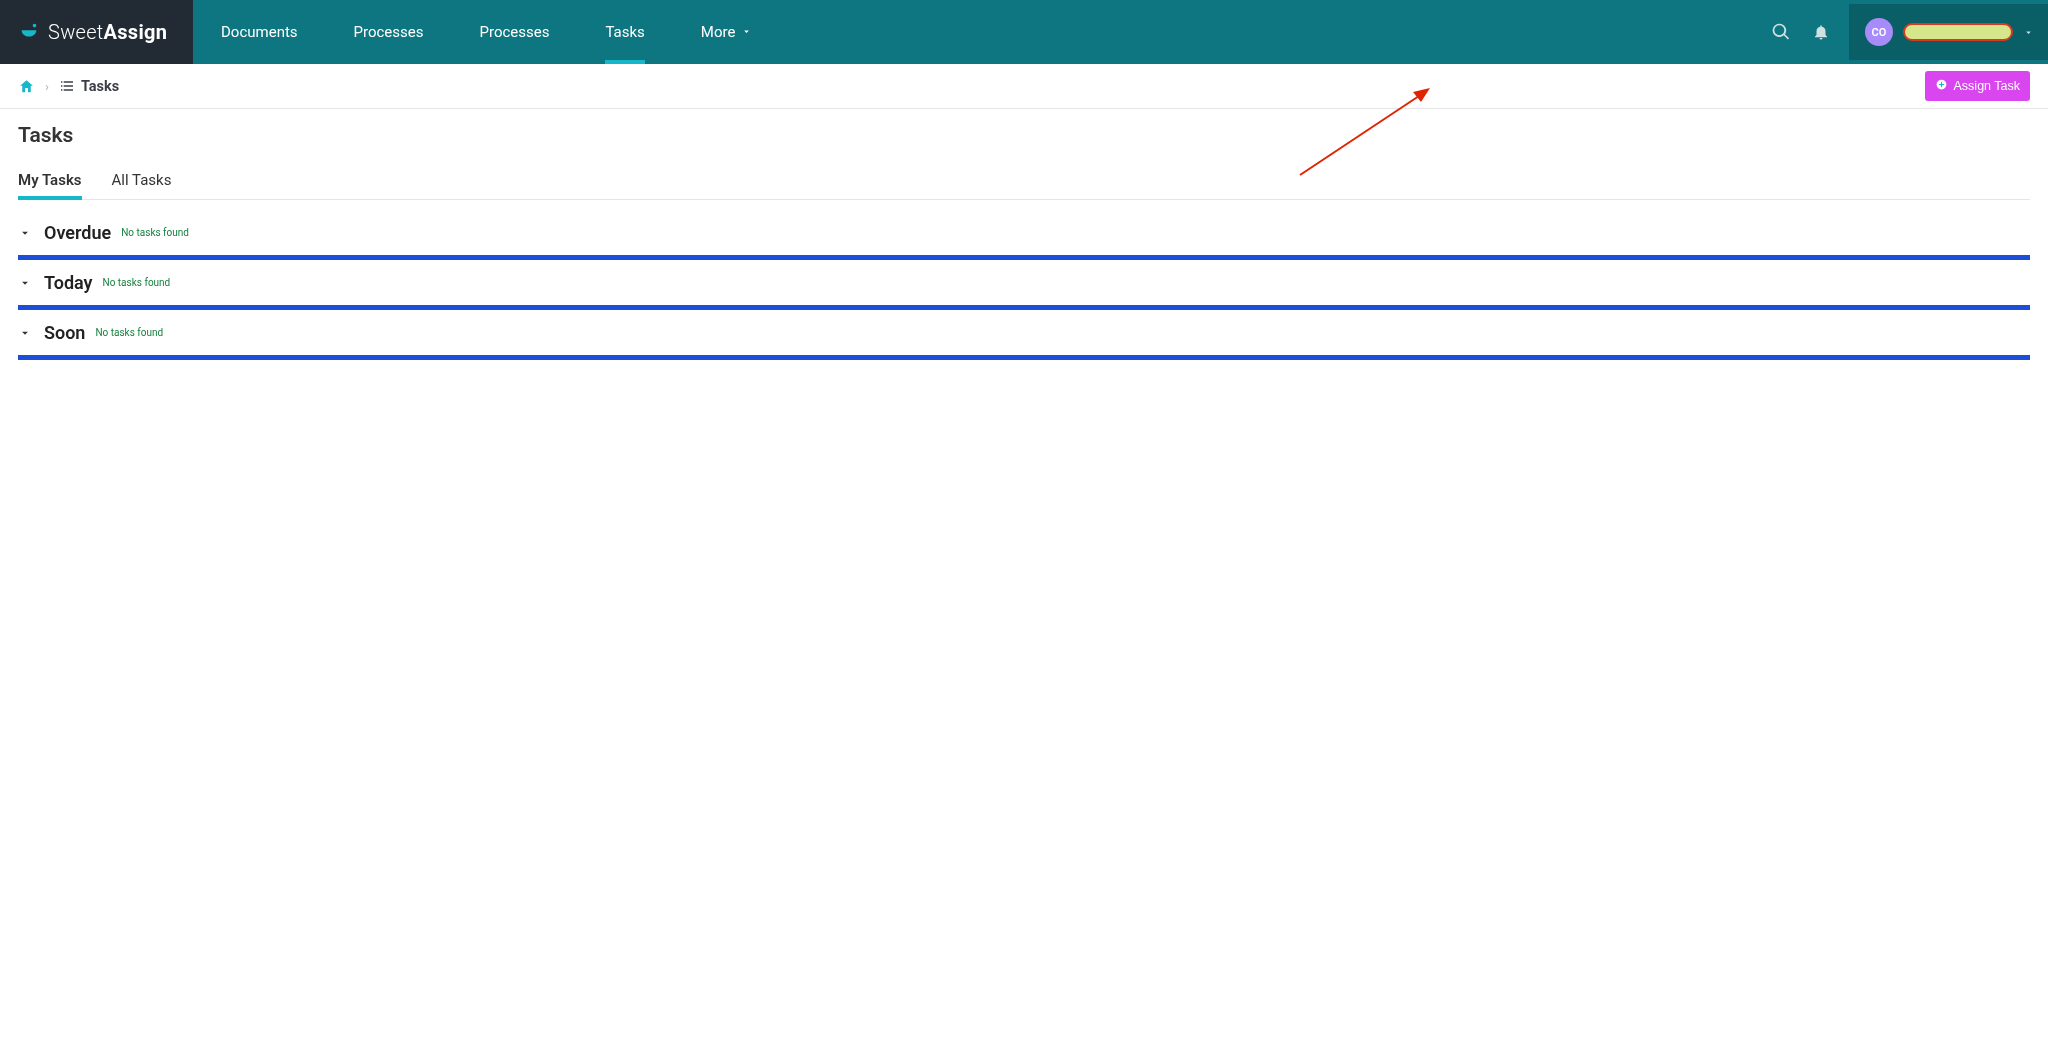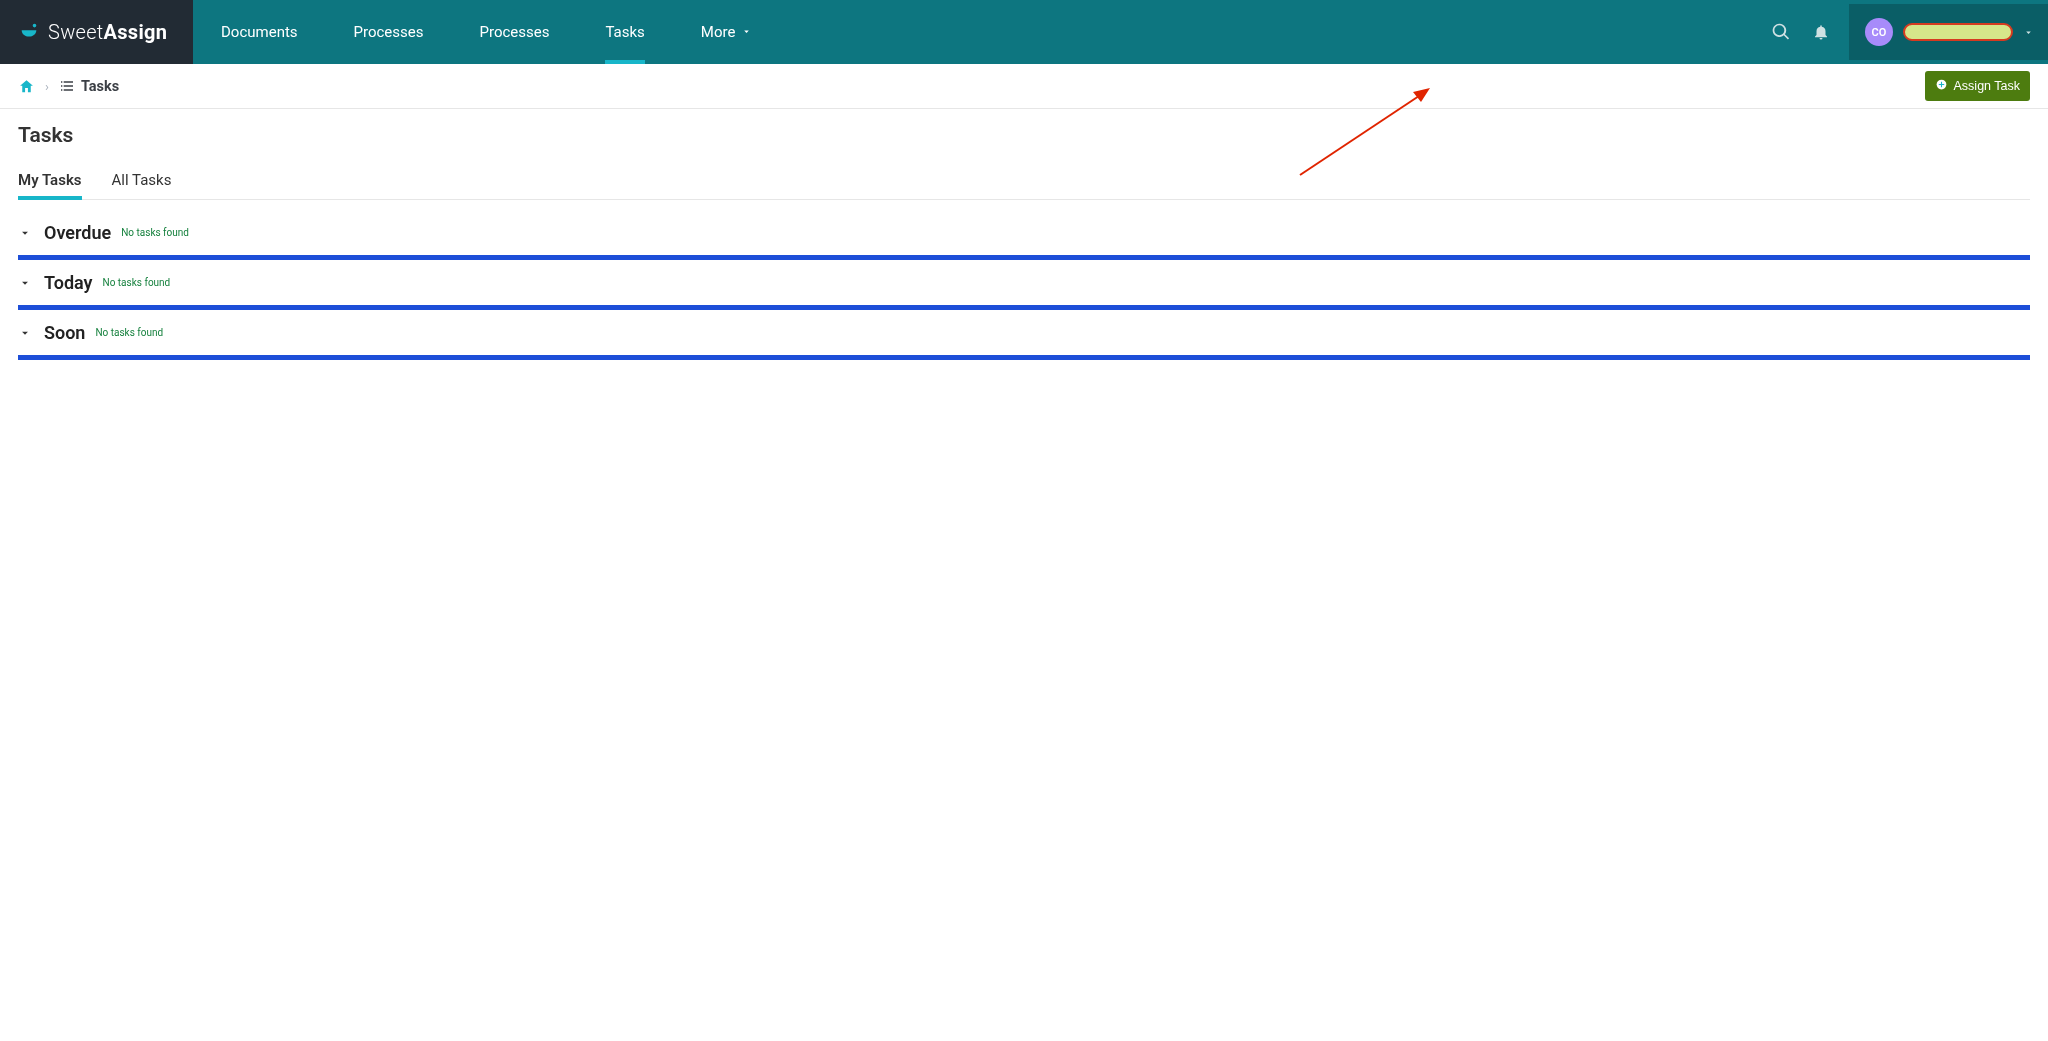--- a/index.html
+++ b/index.html
@@ -111,21 +111,21 @@
       height:45px;
       border-bottom:1px solid #e6e6e6;
     }
     .crumbs .home-link{ color:#18b6c9; display:flex; align-items:center;}
     .crumbs .sep{ color:#aab2bd; margin:0 10px; font-size:13px;}
     .crumbs .tasks-icon{ color:#3b3f45; display:flex; align-items:center;}
     .crumbs .crumb-current{ color:#3b3f45; font-weight:700; font-size:14.5px; margin-left:6px;}
 
     .assign-btn{
       margin-left:auto;
-      background:#4d7c0f;
+      background:#d946ef;
       color:#fff;
       border:none;
       font-size:12.5px;
       display:flex;
       align-items:center;
       gap:6px;
       padding:7px 10px;
       border-radius:3px;
       cursor:pointer;
     }

